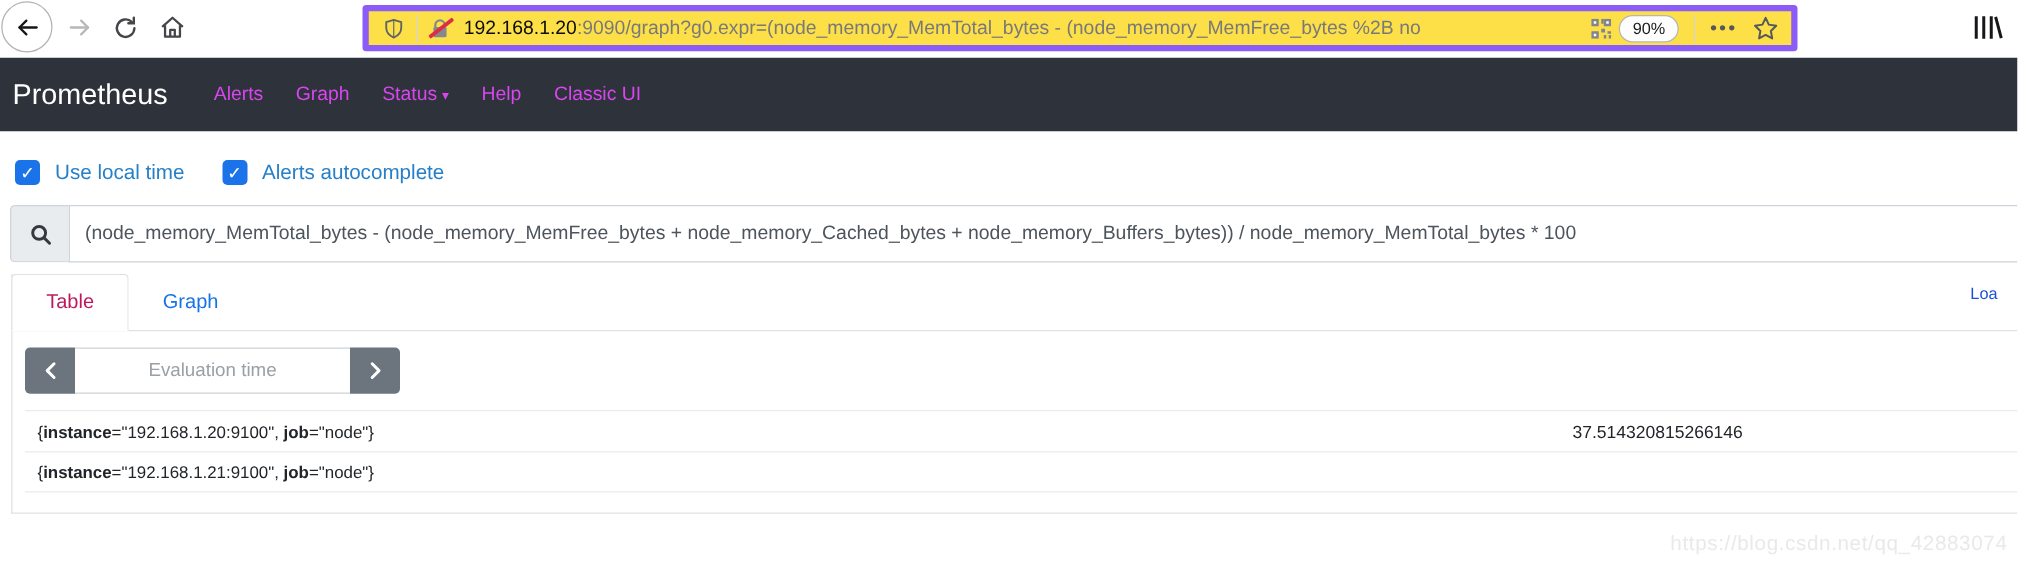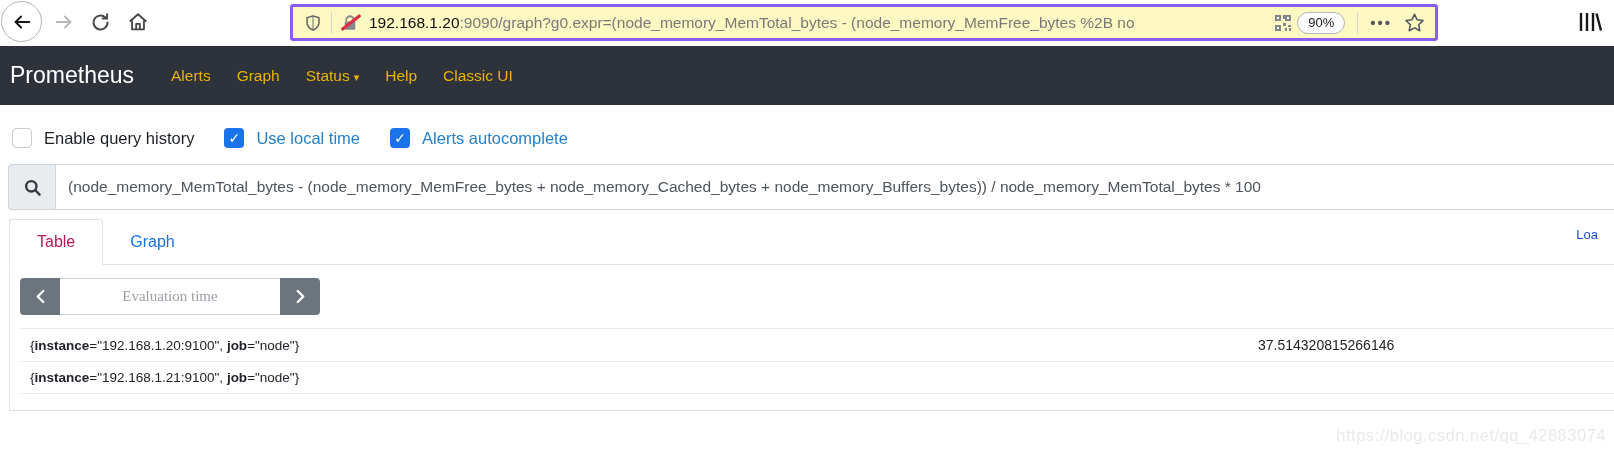--- a/index.html
+++ b/index.html
@@ -9,41 +9,41 @@
   
   .toolbar { position:relative; height:46px; background:#fff; }
   .tb-btn { position:absolute; display:flex; align-items:center; justify-content:center; cursor:pointer; }
   .back-btn { left:1px; top:1px; width:41px; height:41px; border:1px solid #b3b3b5; border-radius:50%; background:#fff; }
   .fwd-btn  { left:50px; top:8px; width:28px; height:28px; }
   .reload-btn { left:86px; top:8px; width:28px; height:28px; }
   .home-btn { left:124px; top:8px; width:28px; height:28px; }
   .lib-btn  { left:1574px; top:8px; width:32px; height:28px; }
 
   .url-bar { position:absolute; left:290px; top:4px; width:1148px; height:37px;
-    border:3px solid #8b5cf6; border-radius:3px; background:#fef9c3;
+    border:5px solid #8b5cf6; border-radius:3px; background:#fde047;
     display:flex; align-items:center; }
   .vsep { width:1px; height:22px; background:#d4d4d6; margin:0 9px; flex:0 0 auto; }
   .url-icon { flex:0 0 auto; display:flex; align-items:center; }
   .lock-wrap { position:relative; width:18px; height:18px; }
   .lock-wrap .slash { position:absolute; left:-2px; top:7px; width:24px; height:3px;
     background:var(--red-slash); transform:rotate(-38deg); border-radius:1px; }
   .url-text { flex:1 1 auto; margin-left:10px; font-size:15.5px; white-space:nowrap; overflow:hidden;
     -webkit-mask-image:linear-gradient(90deg,#000 90%,transparent 99%);
             mask-image:linear-gradient(90deg,#000 90%,transparent 99%); }
   .url-text .host { color:#0c0c0d; }
   .url-text .rest { color:#797979; }
   .zoom-pill { flex:0 0 auto; margin-left:6px; border:1px solid #b6b6b8; border-radius:11px;
     padding:2px 10px 3px; font-size:13px; color:#1b1b1d; background:#fdfdfd; cursor:pointer; }
   .dots { flex:0 0 auto; color:#57575b; font-size:15px; letter-spacing:2px; font-weight:bold; cursor:pointer; }
   .star { flex:0 0 auto; margin:0 10px 0 12px; cursor:pointer; display:flex; }
 
   
   .navbar { height:59px; background:var(--navbar-bg); display:flex; align-items:center; padding-left:10px; }
   .brand { color:#fff; font-size:23px; margin-right:24px; cursor:pointer; }
-  .nav-item { color:#eab308; font-size:15.5px; padding:0 13px; cursor:pointer; white-space:nowrap; }
+  .nav-item { color:#d946ef; font-size:15.5px; padding:0 13px; cursor:pointer; white-space:nowrap; }
   .nav-item .caret { font-size:11px; margin-left:4px; }
 
   
   .options { display:flex; align-items:center; margin:23px 0 0 12px; }
   .opt { display:flex; align-items:center; margin-right:30px; cursor:pointer; }
   .cbx { width:20px; height:20px; border-radius:4px; margin-right:12px;
     display:flex; align-items:center; justify-content:center; flex:0 0 auto; }
   .cbx.unchecked { border:1px solid #c6ccd2; background:#fff; }
   .cbx.checked { background:var(--accent-blue); color:#fff; font-size:14px; font-weight:bold; }
   .opt-label { font-size:16.5px; color:#1d2125; }
@@ -64,21 +64,21 @@
     border-radius:4px 4px 0 0; margin:0 0 -1px -1px; }
   .tab.inactive { color:var(--link-blue); }
   .load-info { position:absolute; right:16px; top:8px; font-size:13px; color:#1d4ed8; white-space:nowrap; }
 
   .panel-body { padding:13px 0 16px 10px; }
   .stepper { display:flex; width:300px; height:37px; }
   .step-btn { width:40px; background:#6c757d; display:flex; align-items:center; justify-content:center; cursor:pointer; }
   .step-btn.prev { border-radius:4px 0 0 4px; }
   .step-btn.next { border-radius:0 4px 4px 0; }
   .step-input { flex:1; border:1px solid #ced4da; border-left:none; border-right:none;
-    text-align:center; font-size:15px; color:#495057; outline:none; font-family:Liberation Serif, serif; }
+    text-align:center; font-size:15px; color:#495057; outline:none; font-family:Liberation Sans, sans-serif; }
   .step-input::placeholder { color:#9aa0a6; }
 
   .results { margin-top:13px; }
   .result-row { display:flex; align-items:center; height:33px; padding-left:10px;
     border-top:1px solid #e9ecef; }
   .results .result-row:last-child { border-bottom:1px solid #e9ecef; }
   .series { flex:1; font-size:13.5px; color:#212529; white-space:nowrap; }
   .series b { font-weight:bold; }
   .val { width:356px; flex:0 0 auto; font-size:14px; color:#212529; }
 
@@ -180,24 +180,20 @@
   <div id="nav-items" style="display:flex">
       <span class="nav-item">Alerts</span>
       <span class="nav-item">Graph</span>
       <span class="nav-item">Status<span class="caret">▾</span></span>
       <span class="nav-item">Help</span>
       <span class="nav-item">Classic UI</span>
     </div>
 </nav>
 
 <div class="options" id="options">
-    <label class="opt">
-      <span class="cbx unchecked"></span>
-      <span class="opt-label">Enable query history</span>
-    </label>
     <label class="opt linkish">
       <span class="cbx checked">✓</span>
       <span class="opt-label">Use local time</span>
     </label>
     <label class="opt linkish">
       <span class="cbx checked">✓</span>
       <span class="opt-label">Alerts autocomplete</span>
     </label>
   </div>
 

